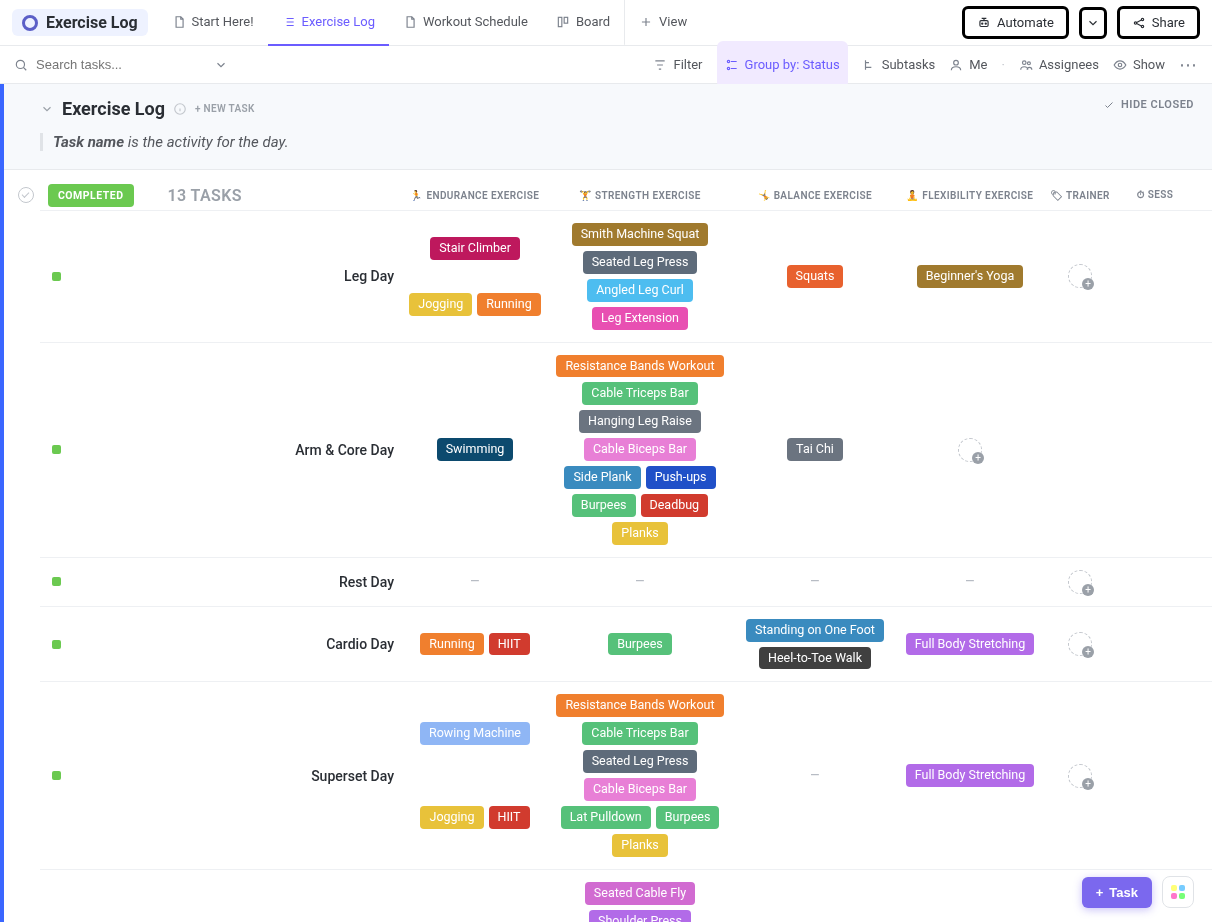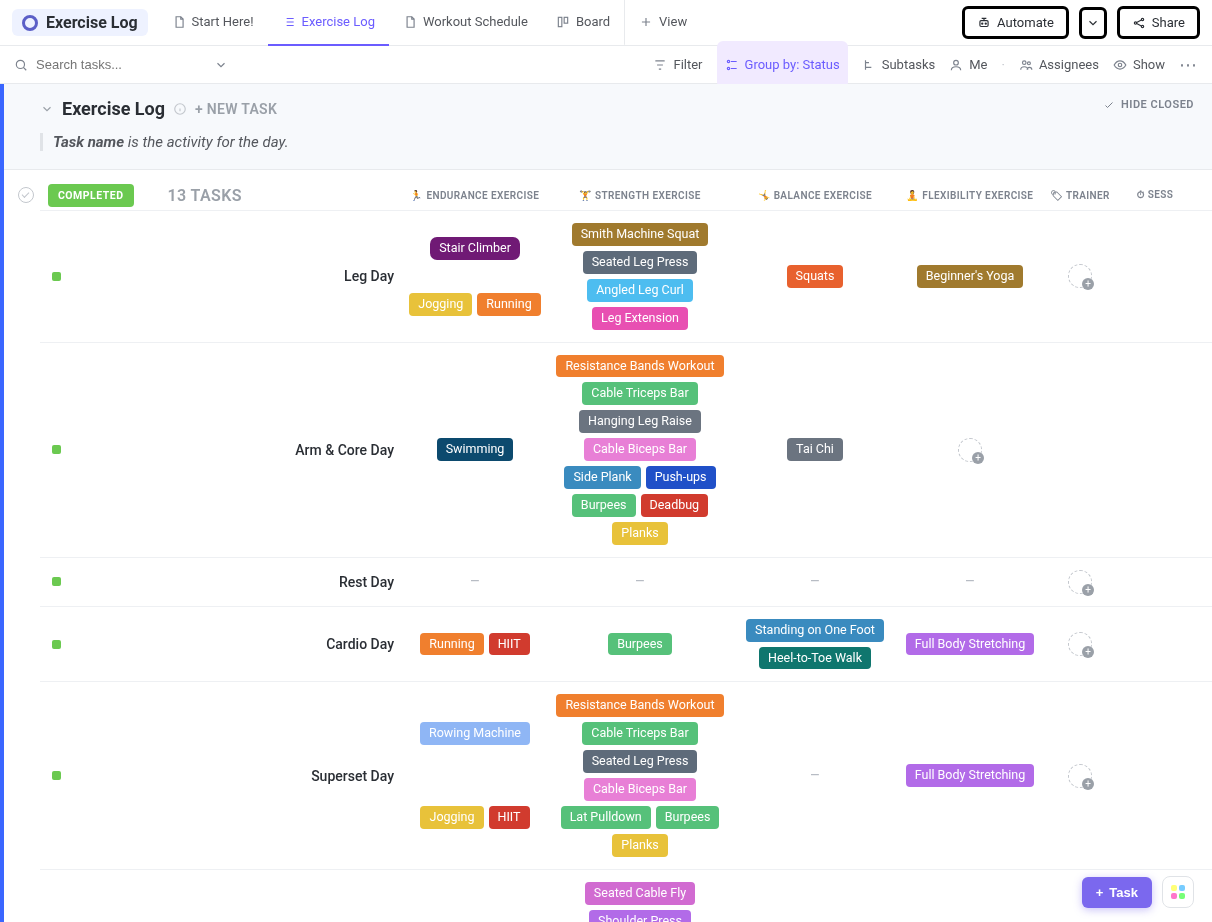--- a/index.html
+++ b/index.html
@@ -37,21 +37,21 @@
 
   
   .content { position:relative; height:calc(922px - 46px - 38px); overflow:hidden; }
   .content-scroll { position:absolute; inset:0; overflow:auto; }
   .list-header { background:#f7f9fc; border-bottom:1px solid #e8eaed; padding:14px 18px 18px 40px; position:relative; }
   .list-header::before { content:""; position:absolute; left:0; top:0; bottom:-2000px; width:4px; background:#3a66ff; }
   .lh-top { display:flex; align-items:center; gap:8px; }
   .lh-caret { color:#9aa0a8; }
   .lh-title { font-weight:700; font-size:18px; }
   .lh-info { color:#c3c7cd; }
-  .lh-newtask { color:#9aa0a8; font-size:14px; font-weight:600; letter-spacing:.3px; }
+  .lh-newtask { color:#9aa0a8; font-size:10px; font-weight:600; letter-spacing:.3px; }
   .lh-desc { margin-top:14px; color:#54575d; font-size:15px; font-style:italic; padding-left:10px; border-left:3px solid #e0e3e7; }
   .lh-desc b { font-style:italic; }
   .hide-closed { position:absolute; right:18px; top:14px; color:#7c828d; font-size:11px; letter-spacing:.5px; font-weight:600; display:flex; align-items:center; gap:6px; }
 
   
   .table-wrap { padding-left:40px; position:relative; }
   .table-wrap::before { content:""; position:absolute; left:0; top:0; bottom:0; width:4px; background:#3a66ff; }
   .col-head-row { display:grid; grid-template-columns: 360px 150px 180px 170px 140px 80px 70px; align-items:center; height:40px; padding-top:10px; }
   .col-head { color:#7c828d; font-size:10px; letter-spacing:.4px; font-weight:600; text-align:center; white-space:nowrap; }
   .col-head.first { text-align:left; display:flex; align-items:center; gap:10px; }
@@ -267,21 +267,21 @@
       <div class="col-head">🏷 TRAINER</div>
       <div class="col-head">⏱ SESS</div>
     </div>
     <div id="rows">
           <div class="row">
             <div class="cell name">
               <span class="status-sq"></span>
               <span class="taskname">Leg Day</span>
             </div>
             <div class="cell">
-              <span class="tag" style="background: #701a75; border-radius: 7px;">Stair Climber</span>
+              <span class="tag" style="background: #be185d;">Stair Climber</span>
               <span class="tag" style="background: rgb(232, 194, 58);">Jogging</span>
               <span class="tag" style="background: rgb(240, 127, 46);">Running</span>
             </div>
             <div class="cell tags-vert" style="flex-direction: column;">
               <span class="tag" style="background: rgb(160, 122, 46);">Smith Machine Squat</span>
               <span class="tag" style="background: rgb(94, 107, 122);">Seated Leg Press</span>
               <span class="tag" style="background: rgb(77, 189, 240);">Angled Leg Curl</span>
               <span class="tag" style="background: rgb(232, 79, 178);">Leg Extension</span>
             </div>
             <div class="cell tags-vert">
@@ -355,21 +355,21 @@
             </div>
             <div class="cell">
               <span class="tag" style="background: rgb(240, 127, 46);">Running</span>
               <span class="tag" style="background: rgb(209, 59, 46);">HIIT</span>
             </div>
             <div class="cell tags-vert" style="flex-direction: column;">
               <span class="tag" style="background: rgb(86, 193, 122);">Burpees</span>
             </div>
             <div class="cell tags-vert">
               <span class="tag" style="background: rgb(58, 139, 191);">Standing on One Foot</span>
-              <span class="tag" style="background: #0f766e;">Heel-to-Toe Walk</span>
+              <span class="tag" style="background: #404040;">Heel-to-Toe Walk</span>
             </div>
             <div class="cell">
               <span class="tag" style="background: rgb(178, 107, 232);">Full Body Stretching</span>
             </div>
             <div class="cell">
               <div class="avatar"></div>
             </div>
             <div class="cell"></div>
           </div>
           <div class="row">

